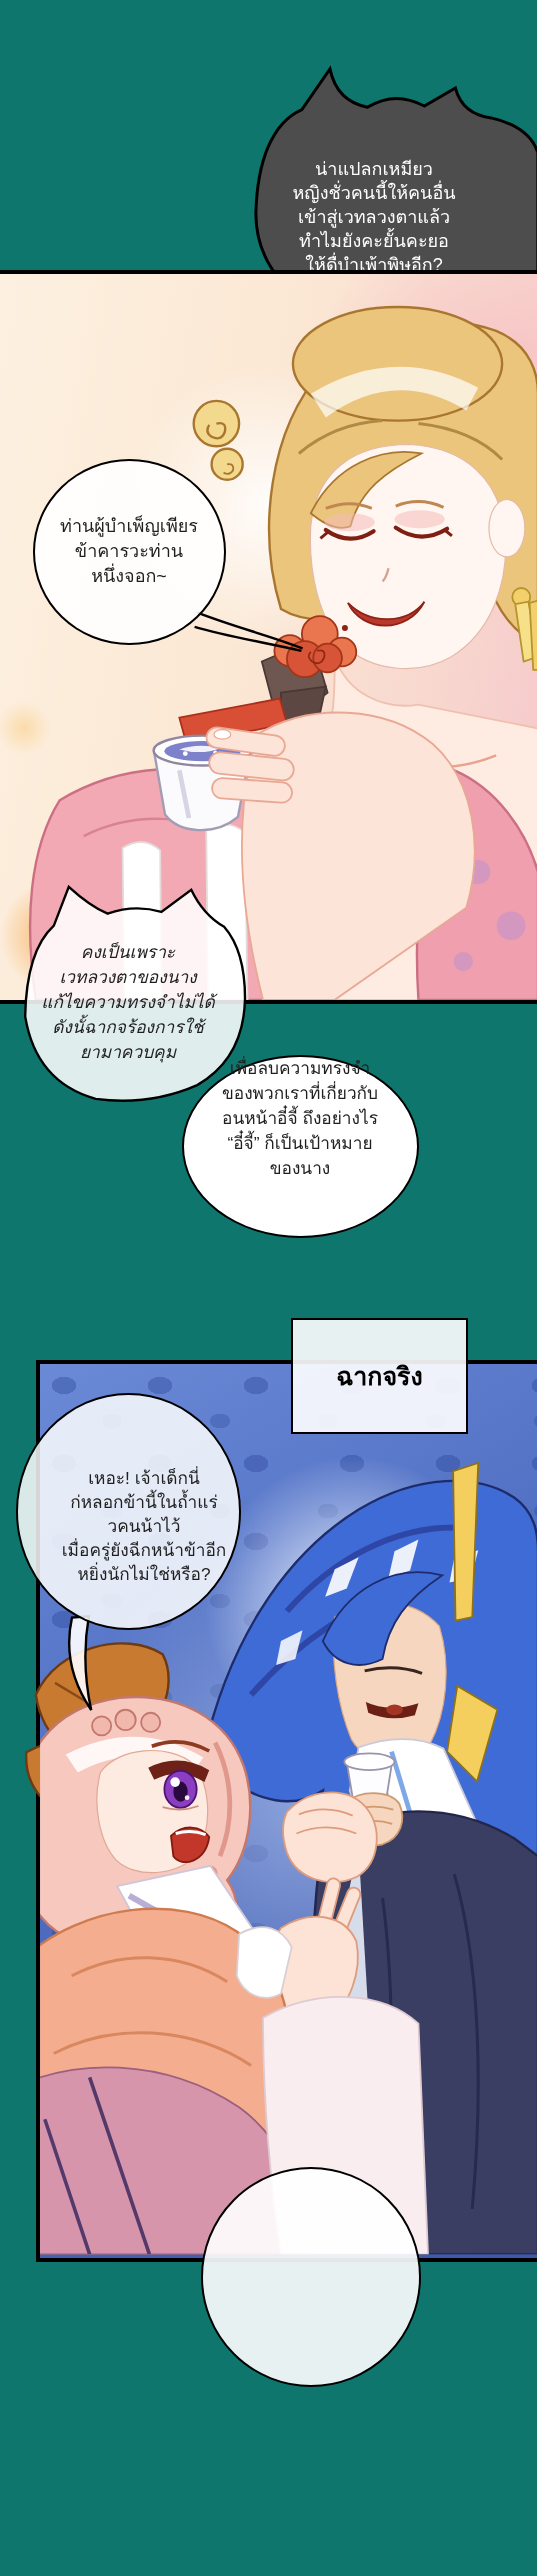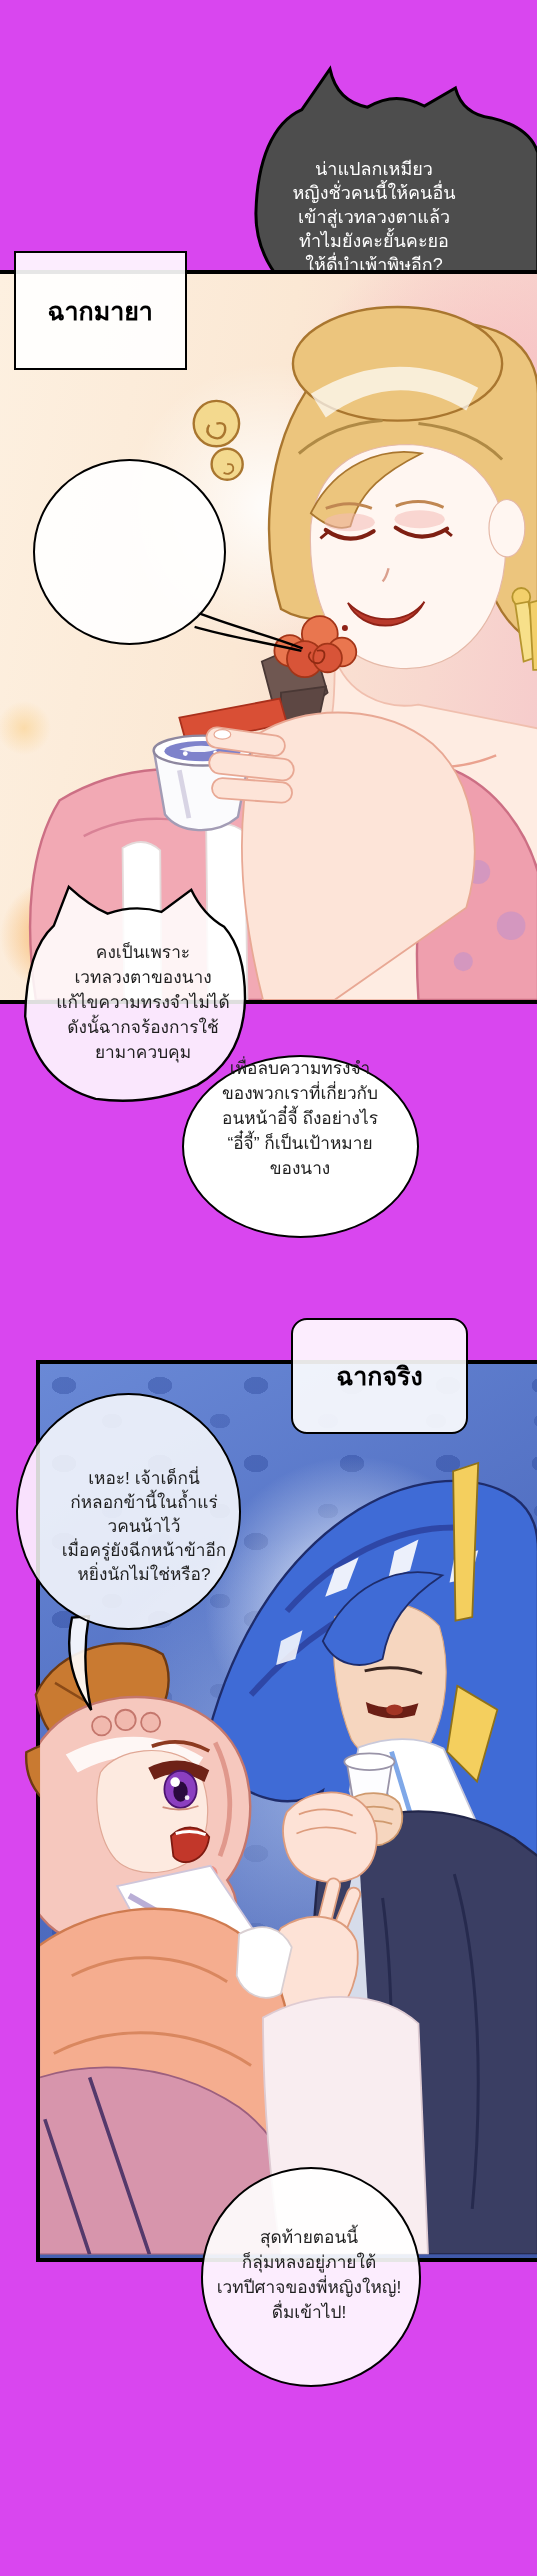--- a/index.html
+++ b/index.html
@@ -1,16 +1,16 @@
 <!DOCTYPE html>
 <html style="font-size:9.6px"><head>
 <meta charset="utf-8">
 <style>
   html,body{margin:0;padding:0;background:#fff;}
-  #page{position:relative;width:538px;height:2576px;background:#d946ef;overflow:hidden;
+  #page{position:relative;width:538px;height:2576px;background:#0f766e;overflow:hidden;
         font-family:"Liberation Sans","DejaVu Sans",sans-serif;}
   .abs{position:absolute;}
   
   .btxt{position:absolute;text-align:center;color:#1f1f1f;font-size:17.3px;line-height:24.5px;
         white-space:nowrap;transform:translateX(-50%);}
   .btxt div{white-space:nowrap;}
   .btxt.light{color:#ffffff;}
   
   .bubble{position:absolute;border:2.4px solid #000;border-radius:50%;
           background:rgba(255,255,255,.88);}
@@ -150,36 +150,38 @@
         <g fill="#fde4d8" stroke="#e8a894" stroke-width="3">
           <rect x="348" y="756" width="132" height="34" rx="17" transform="rotate(8 348 756)"></rect>
           <rect x="352" y="798" width="142" height="36" rx="18" transform="rotate(6 352 798)"></rect>
           <rect x="356" y="842" width="134" height="34" rx="17" transform="rotate(4 356 842)"></rect>
         </g>
         <ellipse cx="372" cy="770" rx="14" ry="8" fill="#fff" stroke="#e8a894" stroke-width="2"></ellipse>
       </g>
     </svg>
   </div>
 
-  <div class="scene-label" style="left:13.7px;top:251px;width:169px;height:115px;">
-    <span>ฉากมายา</span>
-  </div>
 
   <svg class="abs" style="left:191px;top:598px;" width="120" height="60" viewBox="0 0 200 100">
     <path d="M 10 24 C 70 48 130 62 186 84" stroke="#000" stroke-width="4" fill="none"></path>
     <path d="M 6 48 C 60 64 122 74 184 88" stroke="#000" stroke-width="4" fill="none"></path>
   </svg>
   <div class="bubble" style="left:33px;top:459px;width:189px;height:182px;background:rgba(255,255,255,.9);"></div>
+  <div class="btxt" style="left:129px;top:514px;font-size:18px;line-height:25px;">
+    <div>ท่านผู้บำเพ็ญเพียร</div>
+    <div>ข้าคารวะท่าน</div>
+    <div>หนึ่งจอก~</div>
+  </div>
 
   <svg class="abs" style="left:18px;top:879px;" width="233" height="233" viewBox="0 0 390 390">
     <path d="M 12 230 Q 14 120 60 78 L 85 13 Q 120 45 150 58 Q 195 42 240 55 L 290 18
              Q 310 60 345 80 Q 380 120 380 200 Q 378 300 300 345 Q 220 380 130 368
              Q 30 340 12 230 Z" fill="rgba(255,255,255,.87)" stroke="#000" stroke-width="4"></path>
   </svg>
-  <div class="btxt" style="left:143px;top:940px;line-height:25px;">
+  <div class="btxt" style="left:128px;top:940px;line-height:25px;font-style:italic;">
     <div>คงเป็นเพราะ</div>
     <div>เวทลวงตาของนาง</div>
     <div>แก้ไขความทรงจำไม่ได้</div>
     <div>ดังนั้ฉากจร้องการใช้</div>
     <div>ยามาควบคุม</div>
   </div>
 
   <div class="bubble" style="left:182px;top:1055px;width:233px;height:179px;background:#fff;"></div>
   <div class="btxt" style="left:300px;top:1056px;line-height:25px;">
     <div>เพื่อลบความทรงจำ</div>
@@ -283,38 +285,32 @@
           <path d="M400 960 C440 938 472 950 488 982 L470 1060 C440 1076 408 1062 396 1030 Z" fill="#fff" stroke="#d9cfd2" stroke-width="3"></path>
 
           <path d="M0 1230 C120 1160 280 1170 400 1250 C470 1300 510 1390 520 1496 L0 1496 Z" fill="#d795ac" stroke="#9c5f7e" stroke-width="3"></path>
           <path d="M150 1200 L250 1496 M75 1270 L150 1496" stroke="#54396b" stroke-width="6" fill="none"></path>
           <path d="M440 1100 C530 1050 640 1055 700 1110 L716 1496 L470 1496 C450 1360 440 1230 440 1100 Z" fill="#f9edf0" stroke="#decbd2" stroke-width="3"></path>
         </g>
       </g>
     </svg>
   </div>
 
-  <div class="scene-label" style="left:291px;top:1318px;width:173px;height:112px;border-radius:16px;">
+  <div class="scene-label" style="left:291px;top:1318px;width:173px;height:112px;">
     <span>ฉากจริง</span>
   </div>
 
   <svg class="abs" style="left:60px;top:1614px;" width="48" height="102" viewBox="0 0 80 170">
     <path d="M 20 6 C 8 60 18 110 52 160 C 40 104 40 50 48 4 Z" fill="rgba(255,255,255,.9)" stroke="#000" stroke-width="4"></path>
   </svg>
   <div class="bubble" style="left:16px;top:1393px;width:221px;height:233px;background:rgba(255,255,255,.84);"></div>
   <div class="btxt" style="left:144px;top:1466px;line-height:24px;">
     <div>เหอะ! เจ้าเด็กนี่</div>
     <div>ก่หลอกข้านี้ในถ้ำแร่</div>
     <div>วคนน้าไว้</div>
     <div>เมื่อครู่ยังฉีกหน้าข้าอีก</div>
     <div>หยิ่งนักไม่ใช่หรือ?</div>
   </div>
 
   <div class="bubble" style="left:201px;top:2167px;width:216px;height:216px;background:rgba(255,255,255,.9);"></div>
-  <div class="btxt" style="left:309px;top:2225px;line-height:25px;">
-    <div>สุดท้ายตอนนี้</div>
-    <div>ก็ลุ่มหลงอยู่ภายใต้</div>
-    <div>เวทปีศาจของพี่หญิงใหญ่!</div>
-    <div>ดื่มเข้าไป!</div>
-  </div>
 
 </div>
 
 
 </body></html>

